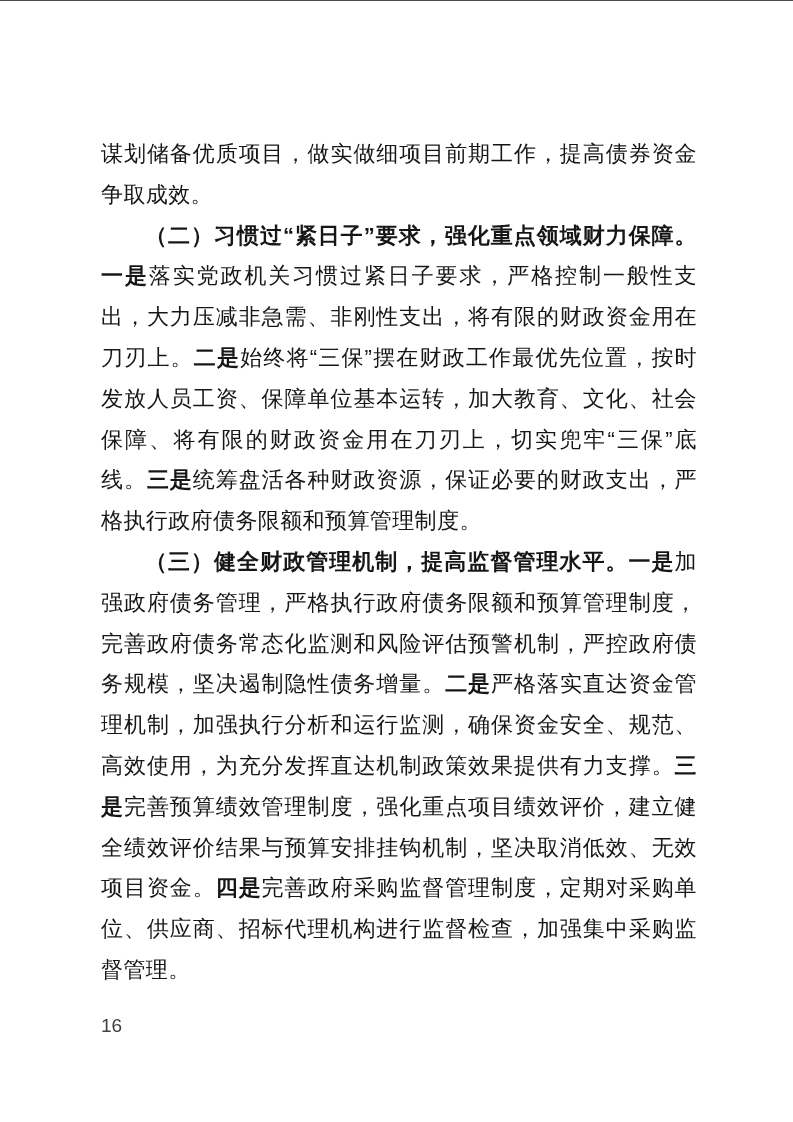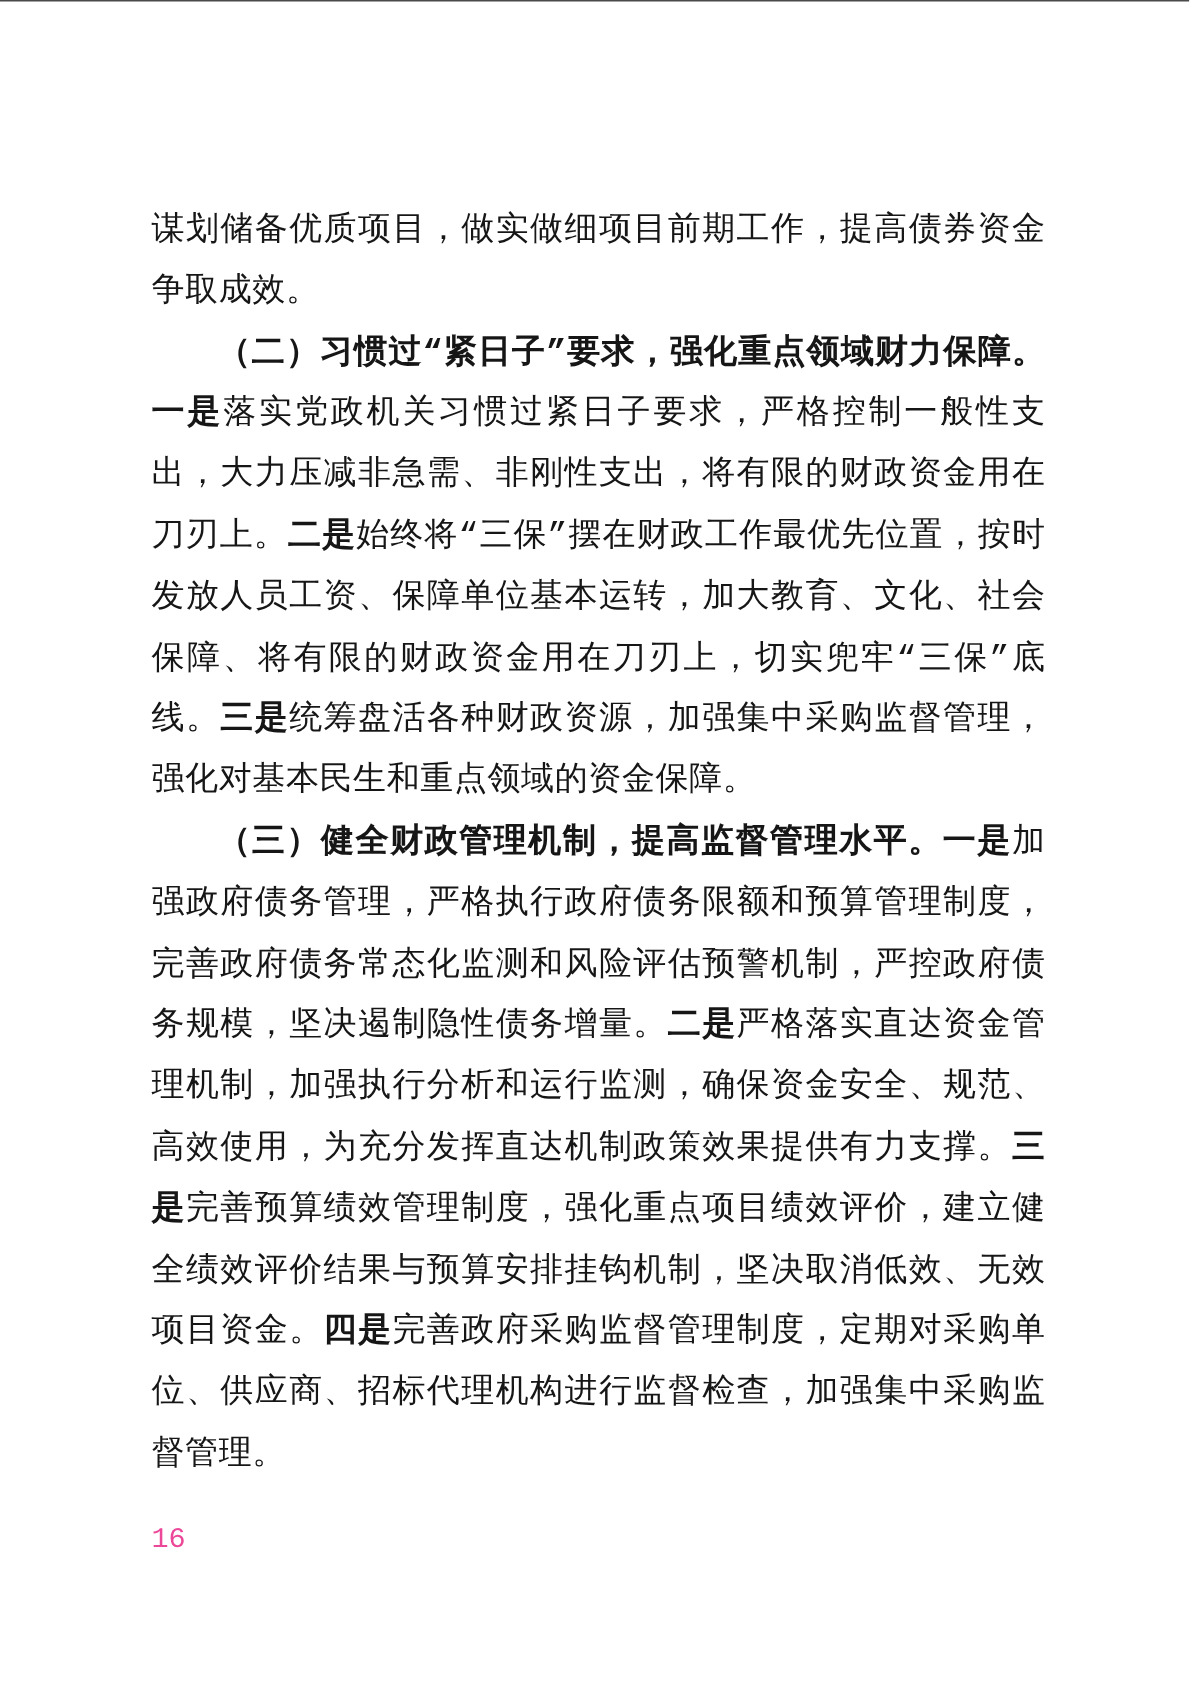--- a/index.html
+++ b/index.html
@@ -6,21 +6,21 @@
     margin: 0;
     padding: 0;
     background: #ffffff;
   }
   .page {
     position: relative;
     width: 793px;
     height: 1122px;
     background: #ffffff;
     overflow: hidden;
-    font-family: Liberation Mono, monospace;
+    font-family: Liberation Sans, sans-serif;
     color: #161616;
   }
   .page-top-edge {
     position: absolute;
     top: 0;
     left: 0;
     width: 100%;
     height: 1px;
     background: #4a4a4a;
   }
@@ -46,27 +46,27 @@
   }
   .bold {
     font-weight: 700;
   }
   .page-number {
     position: absolute;
     left: 101px;
     top: 1012px;
     font-size: 19px;
     line-height: 28px;
-    color: #ec4899;
+    color: #404040;
   }
 </style>
 </head>
 <body>
 
 <div class="page">
   <div class="page-top-edge"></div>
   <div class="content">
       <p class="para"><span class="">谋划储备优质项目，做实做细项目前期工作，提高债券资金争取成效。</span></p>
-      <p class="para indent"><span class="bold">（二）习惯过“紧日子”要求，强化重点领域财力保障。一是</span><span class="">落实党政机关习惯过紧日子要求，严格控制一般性支出，大力压减非急需、非刚性支出，将有限的财政资金用在刀刃上。</span><span class="bold">二是</span><span class="">始终将“三保”摆在财政工作最优先位置，按时发放人员工资、保障单位基本运转，加大教育、文化、社会保障、将有限的财政资金用在刀刃上，切实兜牢“三保”底线。</span><span class="bold">三是</span><span class="">统筹盘活各种财政资源，加强集中采购监督管理，强化对基本民生和重点领域的资金保障。</span></p>
+      <p class="para indent"><span class="bold">（二）习惯过“紧日子”要求，强化重点领域财力保障。一是</span><span class="">落实党政机关习惯过紧日子要求，严格控制一般性支出，大力压减非急需、非刚性支出，将有限的财政资金用在刀刃上。</span><span class="bold">二是</span><span class="">始终将“三保”摆在财政工作最优先位置，按时发放人员工资、保障单位基本运转，加大教育、文化、社会保障、将有限的财政资金用在刀刃上，切实兜牢“三保”底线。</span><span class="bold">三是</span><span class="">统筹盘活各种财政资源，保证必要的财政支出，严格执行政府债务限额和预算管理制度。</span></p>
       <p class="para indent"><span class="bold">（三）健全财政管理机制，提高监督管理水平。一是</span><span class="">加强政府债务管理，严格执行政府债务限额和预算管理制度，完善政府债务常态化监测和风险评估预警机制，严控政府债务规模，坚决遏制隐性债务增量。</span><span class="bold">二是</span><span class="">严格落实直达资金管理机制，加强执行分析和运行监测，确保资金安全、规范、高效使用，为充分发挥直达机制政策效果提供有力支撑。</span><span class="bold">三是</span><span class="">完善预算绩效管理制度，强化重点项目绩效评价，建立健全绩效评价结果与预算安排挂钩机制，坚决取消低效、无效项目资金。</span><span class="bold">四是</span><span class="">完善政府采购监督管理制度，定期对采购单位、供应商、招标代理机构进行监督检查，加强集中采购监督管理。</span></p>
     </div>
   <div class="page-number">16</div>
 </div>
 
 </body></html>

